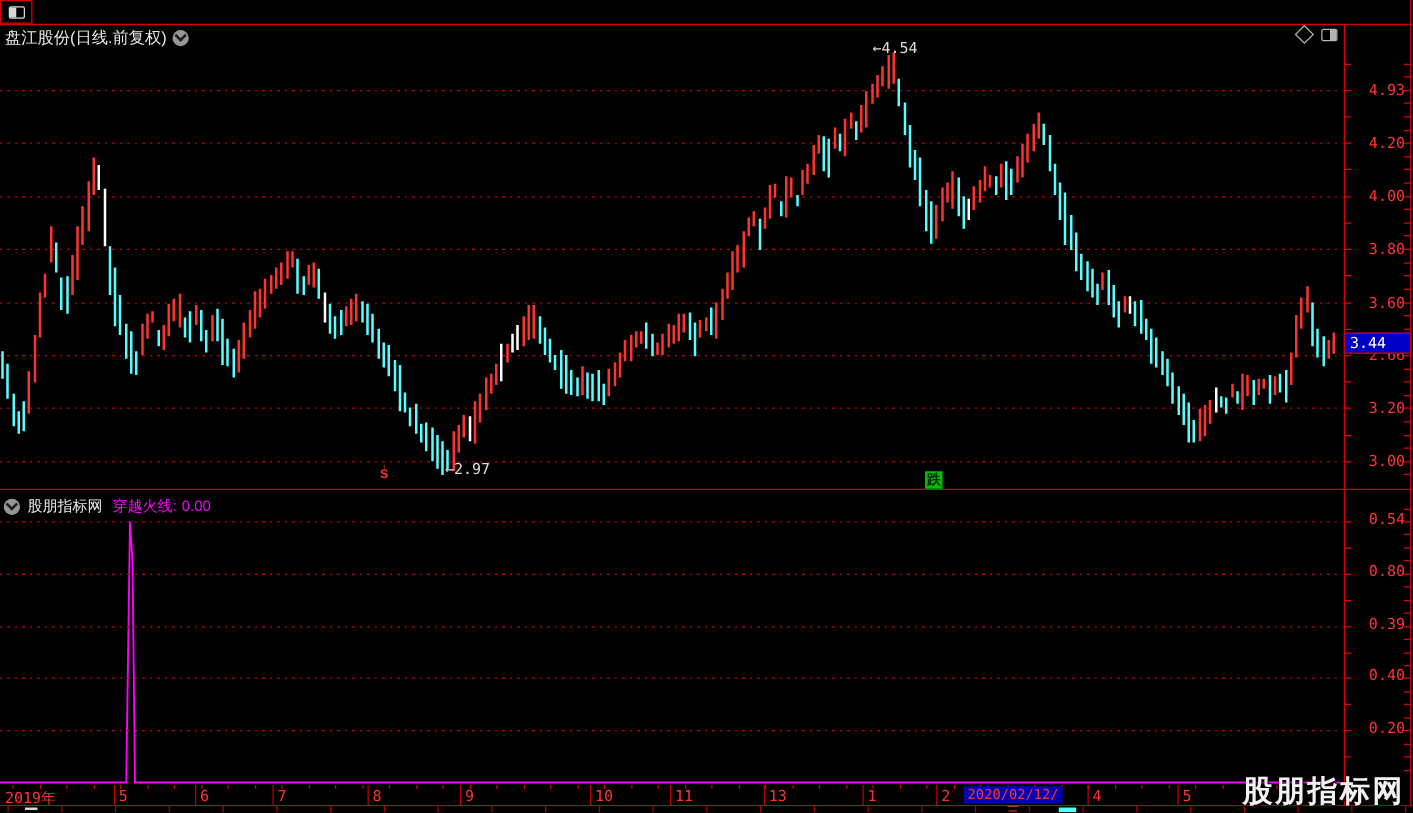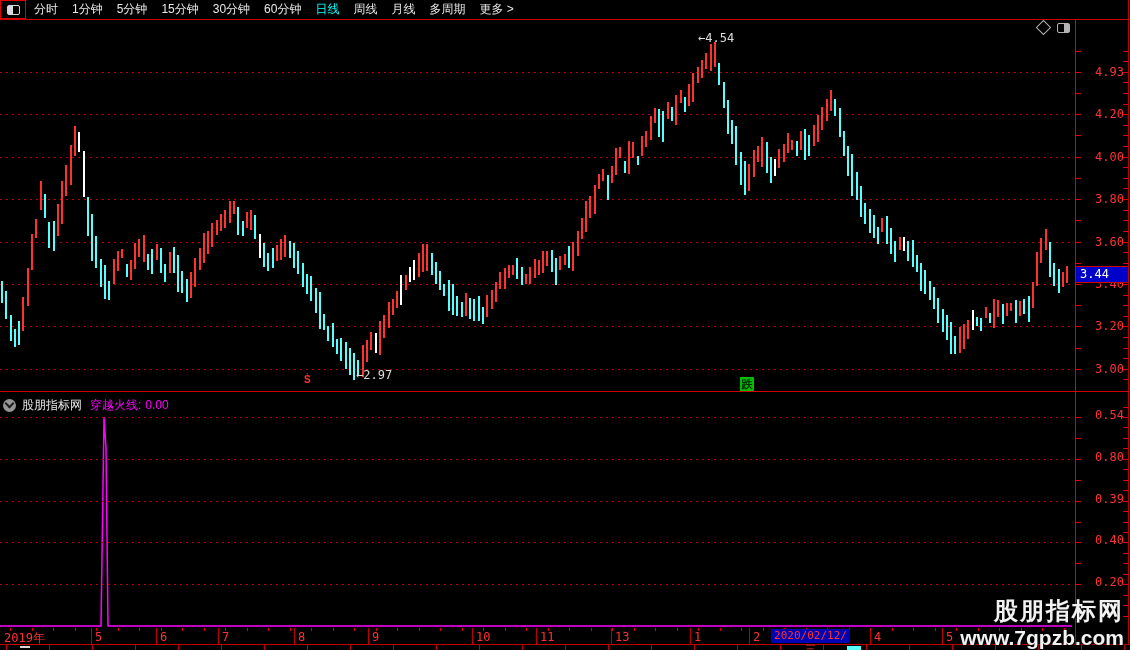--- a/index.html
+++ b/index.html
@@ -66,36 +66,27 @@
 <body>
 
 <div id="app">
 
   <div id="toolbar">
     <div id="tb-icon-box">
       <div class="splitsq">
           <i class="l"></i>
         </div>
     </div>
-    <div id="tb-left">
-        <span class="mi">分时</span>
-        <span class="mi">1分钟</span>
-        <span class="mi">5分钟</span>
-        <span class="mi">15分钟</span>
-        <span class="mi">30分钟</span>
-        <span class="mi">60分钟</span>
-        <span class="mi active">日线</span>
-        <span class="mi">周线</span>
-        <span class="mi">月线</span>
-        <span class="mi">多周期</span>
-        <span class="mi">更多 &gt;</span>
-      </div>
   </div>
   <div class="hline" style="left:0;top:19px;width:1130px;background:#d00000;"></div>
 
+  <div id="titlebar">
+    <span id="stock-title">盘江股份(日线.前复权)</span>
+    <span class="chevcirc"></span>
+  </div>
   <div id="title-icons">
     <span class="diamond"></span>
     <span class="splitsq outline">
         <i class="r"></i>
       </span>
   </div>
 
   <div id="main-chart"></div>
   <div id="main-axis"></div>
   <div id="price-tag" style="top: 266.455px;">3.44</div>
@@ -233,34 +224,33 @@
       <div style="position: absolute; left: 995px; top: 0px; width: 1px; height: 5px; background: rgb(192, 0, 0);"></div>
       <div style="position: absolute; left: 1038px; top: 0px; width: 1px; height: 5px; background: rgb(192, 0, 0);"></div>
       <div style="position: absolute; left: 1081px; top: 0px; width: 1px; height: 5px; background: rgb(192, 0, 0);"></div>
       <div style="position: absolute; left: 1124px; top: 0px; width: 1px; height: 5px; background: rgb(192, 0, 0);"></div>
       <div style="position: absolute; left: 847px; top: 1px; width: 14px; height: 4px; background: rgb(84, 255, 255);"></div>
       <div style="position: absolute; left: 20px; top: 1px; width: 10px; height: 2px; background: rgb(216, 216, 216);"></div>
     </div>
 
   <div id="watermark">
     <div id="wm1">股朋指标网</div>
-    <div id="wm2">www.7gpzb.com</div>
   </div>
 <div class="grid" style="top: 71.8182px;"></div>
     <div class="axlab" style="top: 64.8182px;">4.93</div>
     <div class="grid" style="top: 114.242px;"></div>
     <div class="axlab" style="top: 107.242px;">4.20</div>
     <div class="grid" style="top: 156.667px;"></div>
     <div class="axlab" style="top: 149.667px; text-align: right;">4.00</div>
     <div class="grid" style="top: 199.091px;"></div>
     <div class="axlab" style="top: 192.091px;">3.80</div>
     <div class="grid" style="top: 241.515px;"></div>
     <div class="axlab" style="top: 234.515px;">3.60</div>
     <div class="grid" style="top: 283.939px;"></div>
-    <div class="axlab" style="top: 276.939px;">3.40</div>
+    <div class="axlab" style="top: 276.939px;">2.66</div>
     <div class="grid" style="top: 326.364px;"></div>
     <div class="axlab" style="top: 319.364px;">3.20</div>
     <div class="grid" style="top: 368.788px;"></div>
     <div class="axlab" style="top: 361.788px;">3.00</div>
     <div class="tick" style="left: 1123px; top: 379.394px; width: 5px;"></div>
     <div class="tick" style="left: 1076px; top: 368.788px; width: 5px;"></div>
     <div class="tick" style="left: 1123px; top: 368.788px; width: 5px;"></div>
     <div class="tick" style="left: 1123px; top: 358.182px; width: 5px;"></div>
     <div class="tick" style="left: 1076px; top: 347.576px; width: 5px;"></div>
     <div class="tick" style="left: 1123px; top: 347.576px; width: 5px;"></div>

